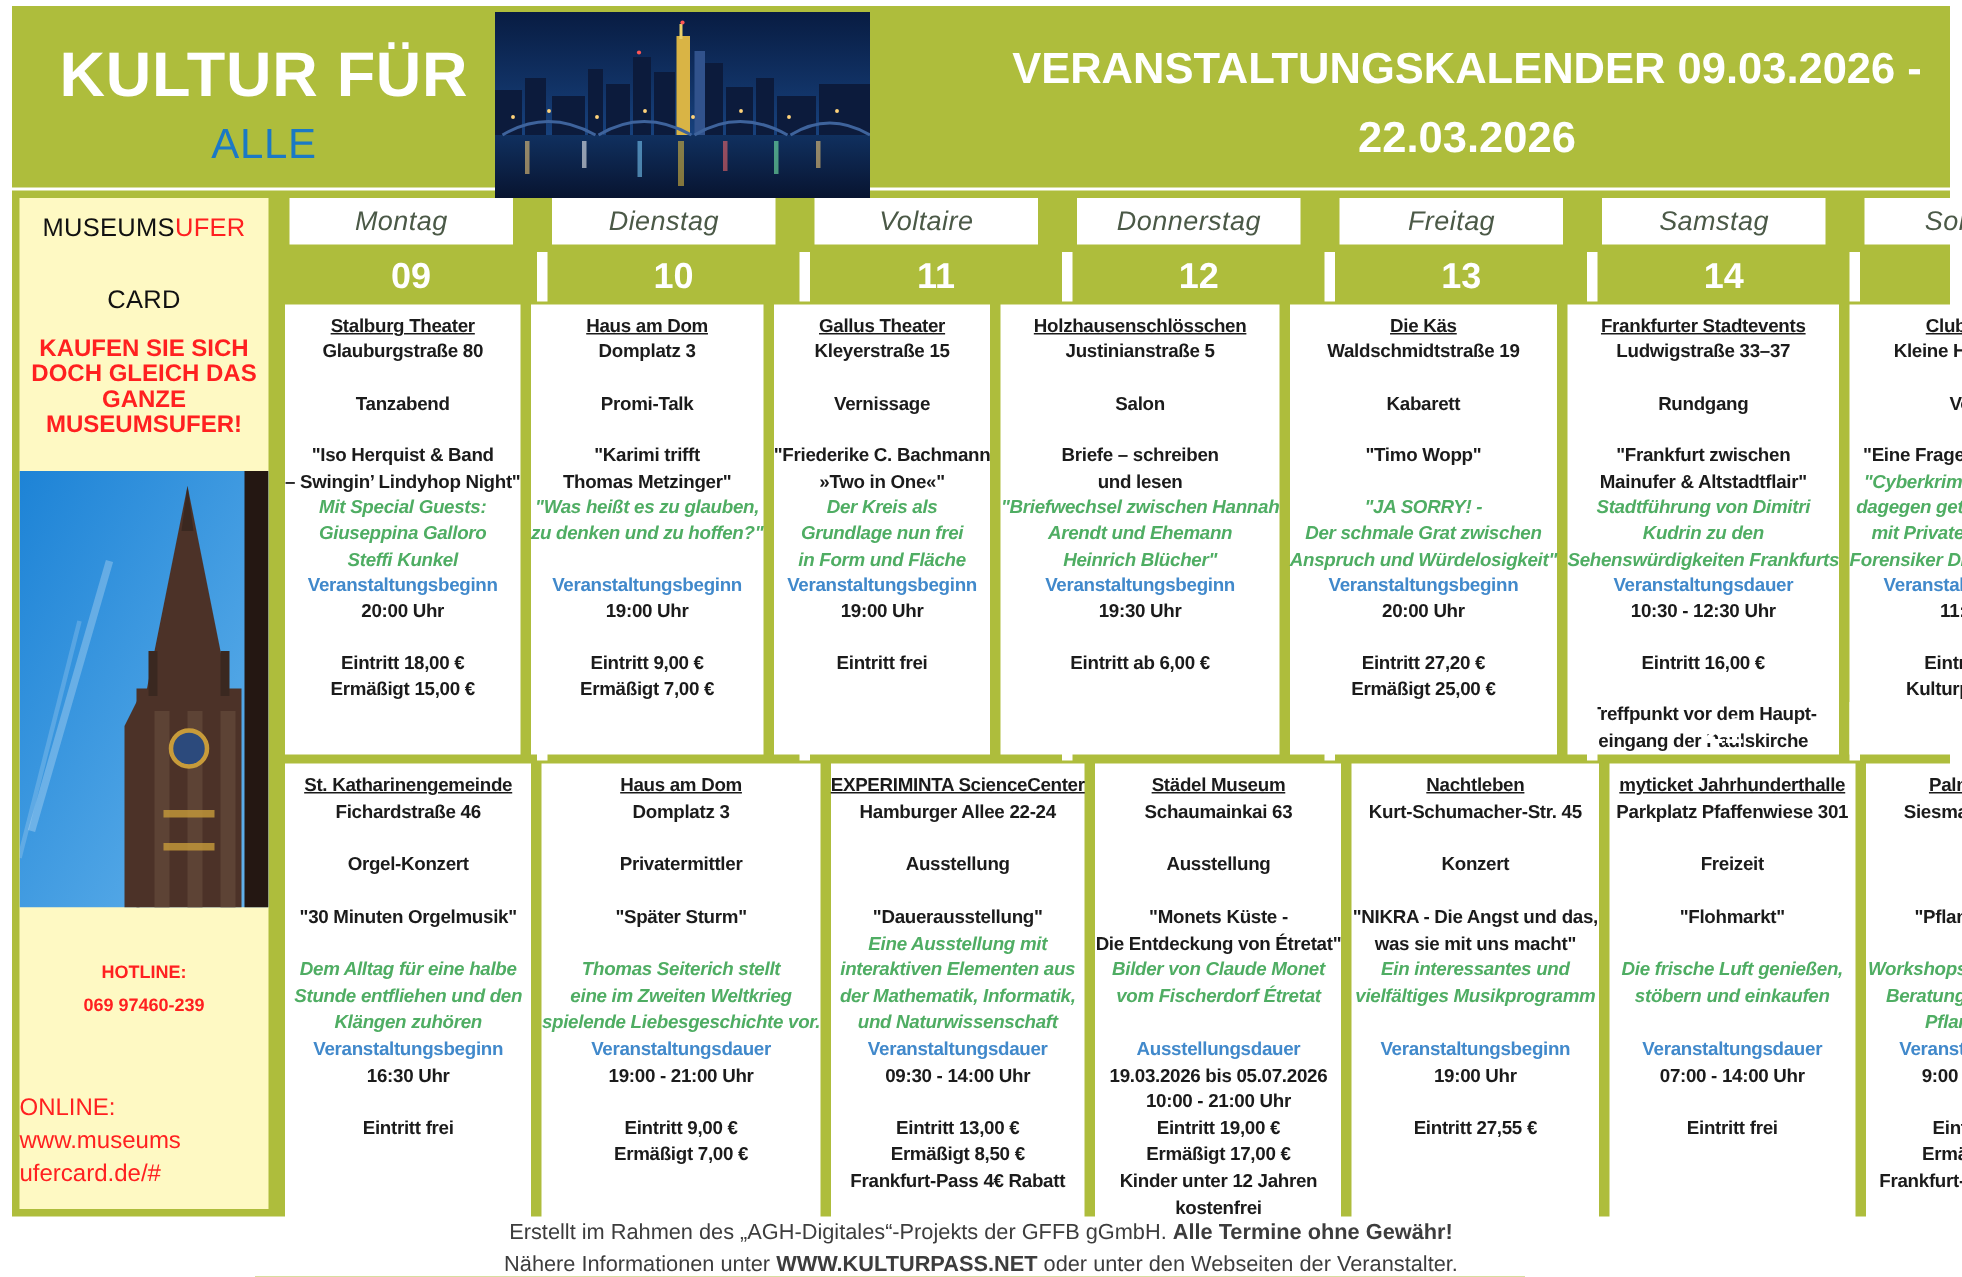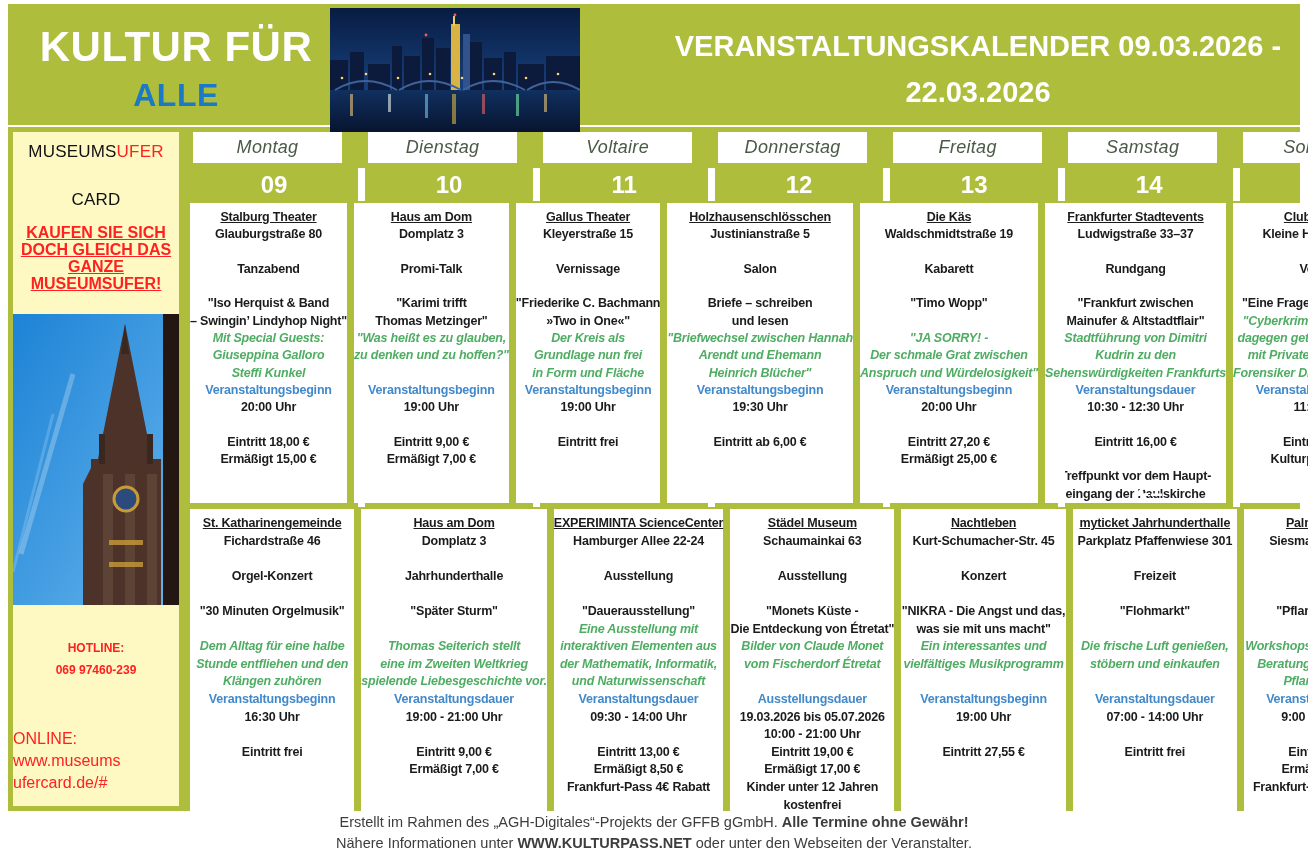--- a/index.html
+++ b/index.html
@@ -11,21 +11,21 @@
   .header-band{
     position:absolute;left:8px;top:4px;width:1292px;height:121px;
     background:#aebd3c;
   }
   .brand{
     position:absolute;left:8px;top:4px;width:320px;height:121px;
     display:flex;flex-direction:column;align-items:center;justify-content:center;
     gap:6px;
   }
   .brand-line1{font-size:42px;font-weight:700;color:#ffffff;letter-spacing:.5px;}
-  .brand-line2{font-size:32px;font-weight:700;color:#1b79c5;letter-spacing:.5px;}
+  .brand-line2{font-size:28px;font-weight:400;color:#1b79c5;letter-spacing:.5px;}
   .header-title{
     position:absolute;left:640px;top:4px;width:660px;height:121px;
     display:flex;align-items:center;justify-content:center;text-align:center;
     font-size:29px;font-weight:700;color:#ffffff;line-height:46px;white-space:pre-line;
   }
   .photo-skyline{
     position:absolute;left:330px;top:8px;width:250px;height:124px;z-index:3;
     display:block;
   }
   
@@ -39,21 +39,21 @@
   }
   .sidebar-inner{
     position:absolute;left:5px;top:5px;right:5px;bottom:5px;background:#fef9c3;
   }
   .brand-card{position:absolute;top:10px;left:0;right:0;text-align:center;
     font-size:17px;color:#111111;letter-spacing:.2px;}
   .brand-card .card-line2{margin-top:28px;}
   .brand-card .ufer{color:#ff2020;}
   .sidebar-promo{
     position:absolute;top:92px;left:0;right:0;text-align:center;
-    color:#ff2020;font-weight:700;font-size:16px;line-height:17px;white-space:pre-line;text-decoration:underline;
+    color:#ff2020;font-weight:700;font-size:16px;line-height:17px;white-space:pre-line;
   }
   .photo-tower{position:absolute;top:182px;left:0;right:0;height:291px;display:block;width:100%;}
   .sidebar-hotline{position:absolute;top:505px;left:0;right:0;text-align:center;
     color:#ff2020;font-weight:700;font-size:12px;line-height:22px;}
   .sidebar-online{position:absolute;top:596px;left:0;right:0;text-align:left;
     color:#ff2020;font-weight:400;font-size:16px;line-height:22px;}
   .sidebar-online .url{white-space:pre-line;}
   
   .calendar{flex:1;display:flex;flex-direction:column;box-sizing:border-box;padding:0 6px 6px 6px;}
   .grid-row{display:grid;grid-template-columns:repeat(7,1fr);column-gap:7px;}
@@ -385,21 +385,21 @@
           <div class="ln ln-desc">Klängen zuhören</div>
           <div class="ln ln-label">Veranstaltungsbeginn</div>
           <div class="ln ln-time">16:30 Uhr</div>
           <div class="ln ln-gap"></div>
           <div class="ln ln-price">Eintritt frei</div>
         </div>
         <div class="event-cell">
           <div class="ln ln-venue">Haus am Dom</div>
           <div class="ln ln-address">Domplatz 3</div>
           <div class="ln ln-gap"></div>
-          <div class="ln ln-type">Jahrhunderthalle</div>
+          <div class="ln ln-type">Privatermittler</div>
           <div class="ln ln-gap"></div>
           <div class="ln ln-title">"Später Sturm"</div>
           <div class="ln ln-gap"></div>
           <div class="ln ln-desc">Thomas Seiterich stellt</div>
           <div class="ln ln-desc">eine im Zweiten Weltkrieg</div>
           <div class="ln ln-desc">spielende Liebesgeschichte vor.</div>
           <div class="ln ln-label">Veranstaltungsdauer</div>
           <div class="ln ln-time">19:00 - 21:00 Uhr</div>
           <div class="ln ln-gap"></div>
           <div class="ln ln-price">Eintritt 9,00 €</div>

